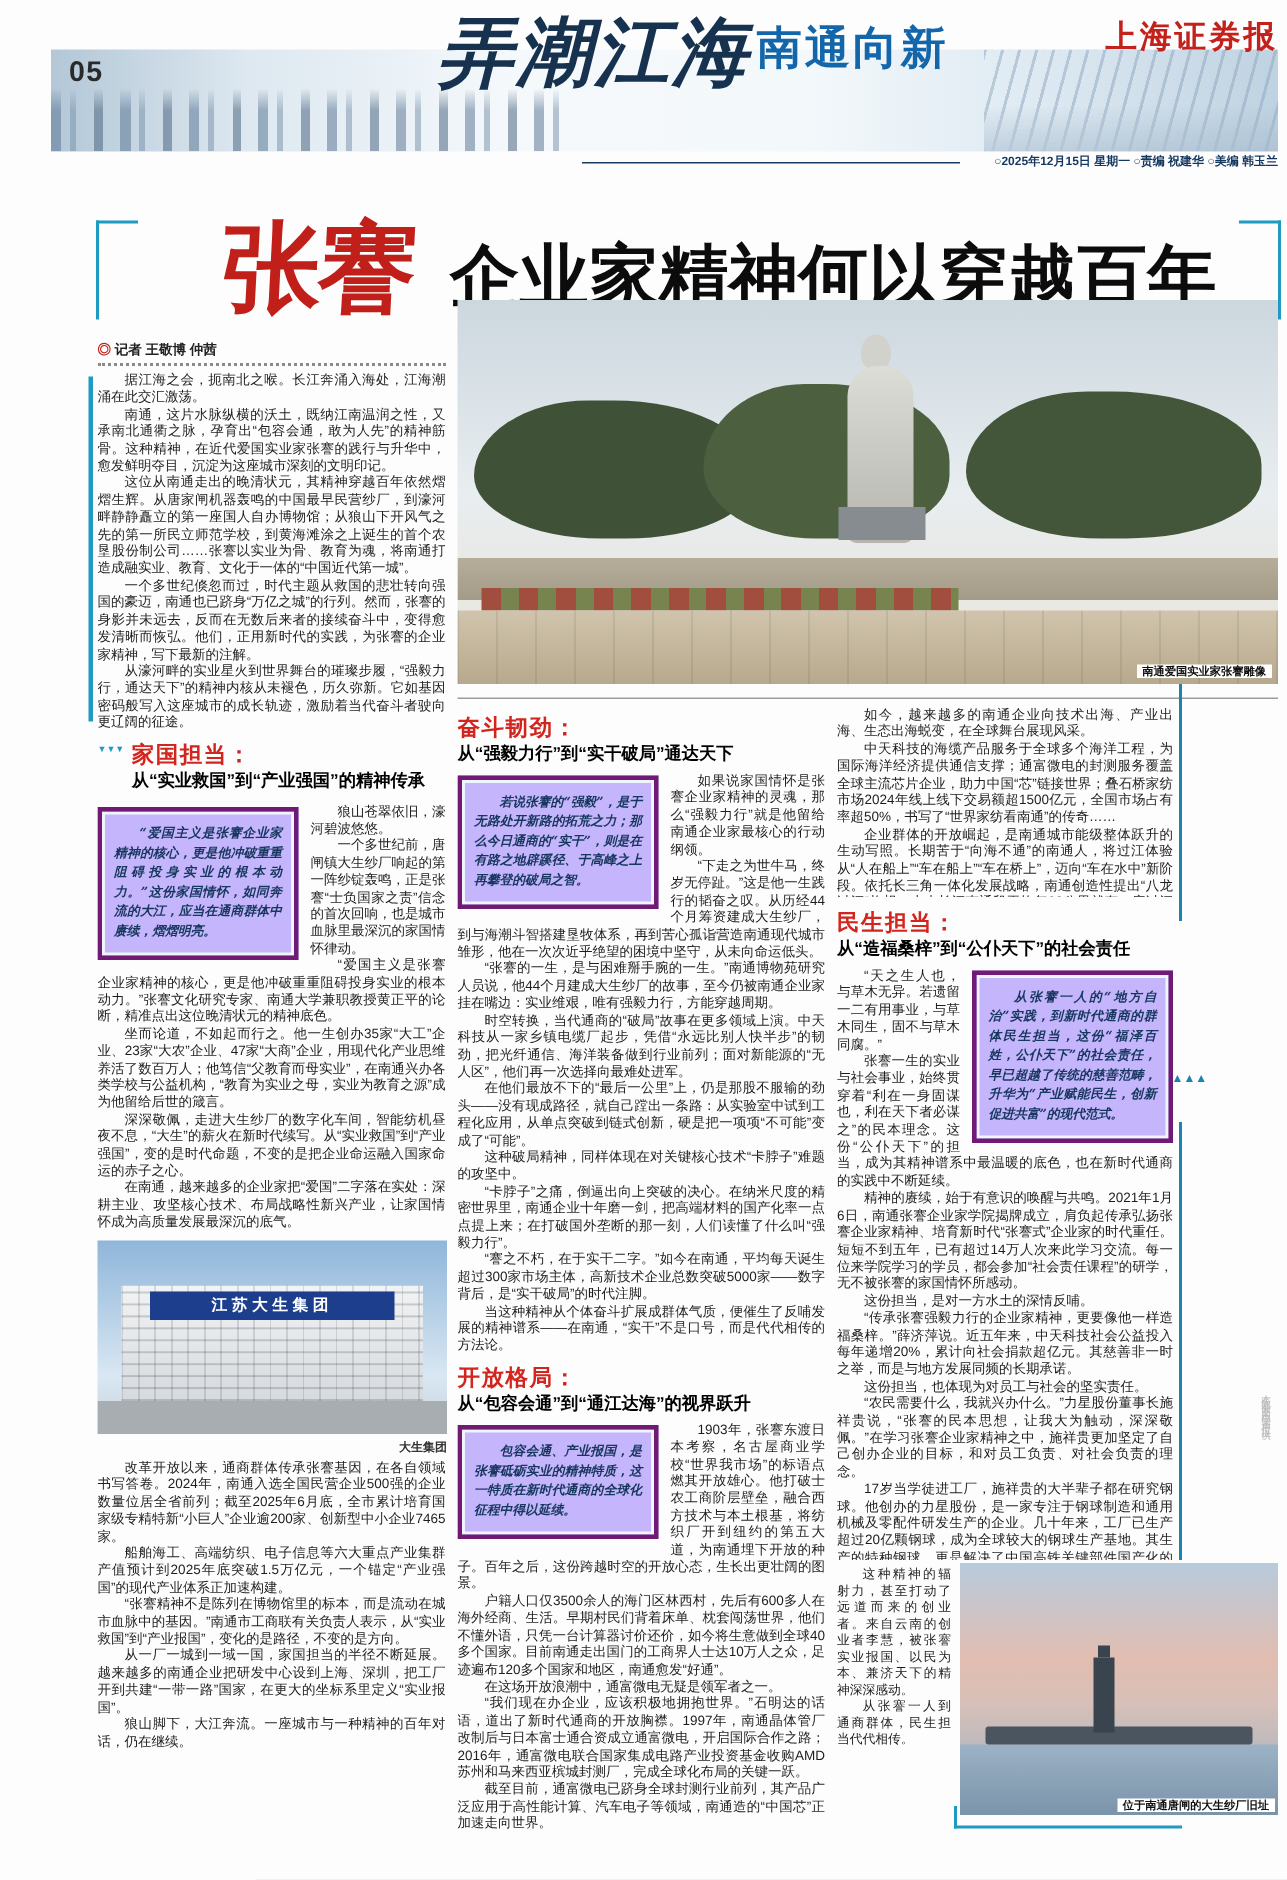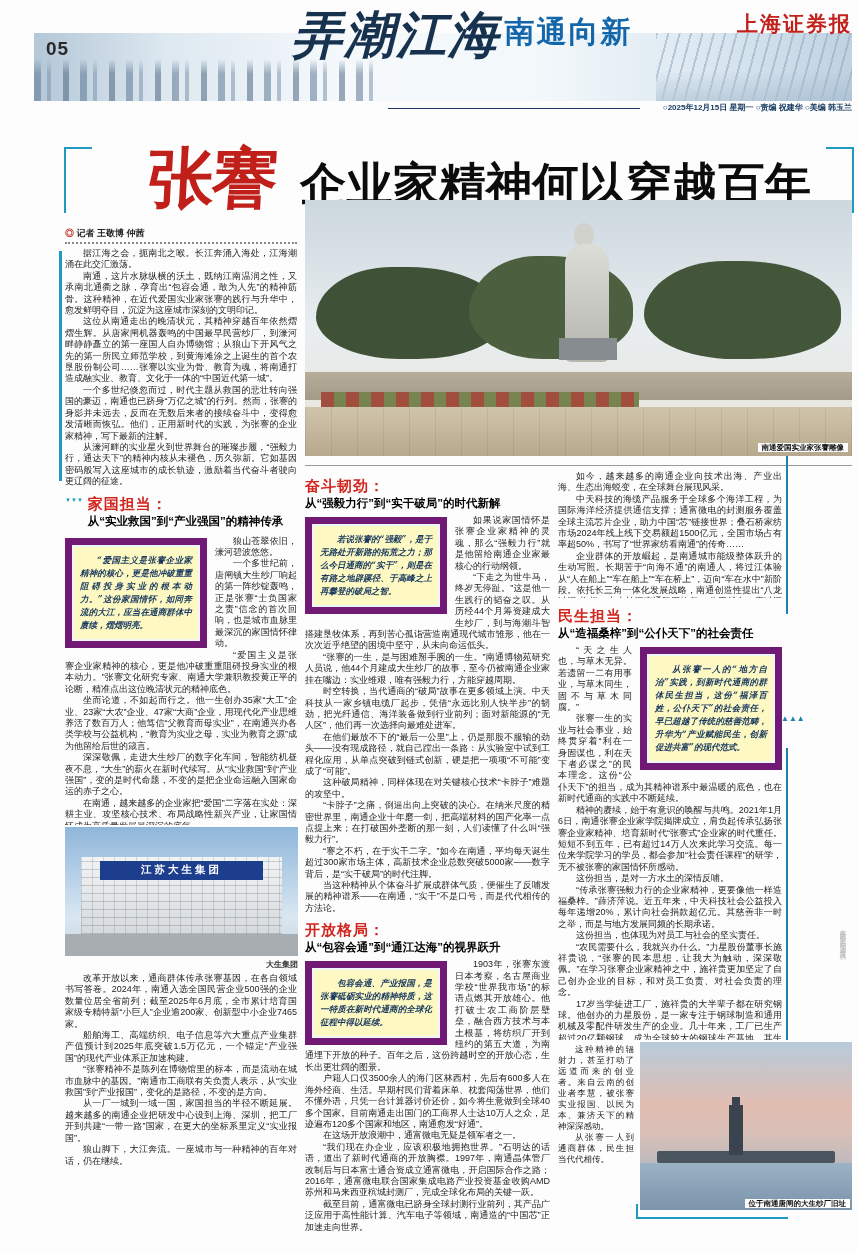--- a/index.html
+++ b/index.html
@@ -43,21 +43,21 @@
   .col3c{left:558px;top:1044px;width:76px;height:206px;}
   .col3c p{font-size:8.5px;line-height:11px;}
   .lead-rule{position:absolute;left:59px;top:251px;width:3px;height:230px;background:#1f9ac2;}
   
   .sec-head{margin:7px 0 3px;}
   .sec-head.flex{display:flex;gap:5px;align-items:flex-start;}
   .tris{display:flex;flex-direction:column;font-size:6px;line-height:7px;color:#1f9ac2;padding-top:2px;}
   .sec-title{font-size:15px;font-weight:bold;color:#d2251e;letter-spacing:1px;line-height:16px;}
   .sec-sub{font-size:11.5px;font-weight:bold;color:#000;margin:2px 0 5px;line-height:13px;text-indent:0 !important;}
   
-  .qbox{float:left;width:112px;margin:2px 8px 4px 0;border:7px solid #701a75;background:#fef9c3;
+  .qbox{float:left;width:112px;margin:2px 8px 4px 0;border:3px solid #701a75;background:#c4b5fd;
         box-shadow:inset 0 0 0 2px #eef6fb;padding:9px 8px;}
   .qbox.right{float:right;margin:2px 0 4px 8px;}
   .qbox p{font-family:"DejaVu Serif",serif;font-style:italic;font-weight:bold;
           font-size:8.5px;line-height:13px;color:#17375e;text-indent:2em;text-align:justify;}
   
   .photo{position:absolute;overflow:hidden;}
   .cap-label{position:absolute;background:#ffffff;color:#111;font-size:7.5px;line-height:9px;
              padding:0 4px;font-weight:bold;}
   .ph-statue{left:305px;top:200px;width:547px;height:256px;background:linear-gradient(180deg,#ccd7de 0%,#e8edf0 50%,#e9e4d8 100%);}
   .tree{position:absolute;background:#46583c;border-radius:45% 55% 50% 50%/60% 55% 45% 50%;}
@@ -179,21 +179,21 @@
         <p>船舶海工、高端纺织、电子信息等六大重点产业集群产值预计到2025年底突破1.5万亿元，一个锚定“产业强国”的现代产业体系正加速构建。</p>
         <p>“张謇精神不是陈列在博物馆里的标本，而是流动在城市血脉中的基因。”南通市工商联有关负责人表示，从“实业救国”到“产业报国”，变化的是路径，不变的是方向。</p>
         <p>从一厂一城到一域一国，家国担当的半径不断延展。越来越多的南通企业把研发中心设到上海、深圳，把工厂开到共建“一带一路”国家，在更大的坐标系里定义“实业报国”。</p>
         <p>狼山脚下，大江奔流。一座城市与一种精神的百年对话，仍在继续。</p>
       </div>
   </div>
 
   <div class="col col2">
     <div class="sec-head">
       <span class="sec-title">奋斗韧劲：</span>
-      <div class="sec-sub">从“强毅力行”到“实干破局”的时代新解</div>
+      <div class="sec-sub">从“强毅力行”到“实干破局”通达天下</div>
     </div>
     <div class="qbox">
       <p>若说张謇的“强毅”，是于无路处开新路的拓荒之力；那么今日通商的“实干”，则是在有路之地辟蹊径、于高峰之上再攀登的破局之智。</p>
     </div>
     <div>
         <p>如果说家国情怀是张謇企业家精神的灵魂，那么“强毅力行”就是他留给南通企业家最核心的行动纲领。</p>
         <p>“下走之为世牛马，终岁无停趾。”这是他一生践行的韬奋之叹。从历经44个月筹资建成大生纱厂，到与海潮斗智搭建垦牧体系，再到苦心孤诣营造南通现代城市雏形，他在一次次近乎绝望的困境中坚守，从未向命运低头。</p>
         <p>“张謇的一生，是与困难掰手腕的一生。”南通博物苑研究人员说，他44个月建成大生纱厂的故事，至今仍被南通企业家挂在嘴边：实业维艰，唯有强毅力行，方能穿越周期。</p>
         <p>时空转换，当代通商的“破局”故事在更多领域上演。中天科技从一家乡镇电缆厂起步，凭借“永远比别人快半步”的韧劲，把光纤通信、海洋装备做到行业前列；面对新能源的“无人区”，他们再一次选择向最难处进军。</p>
         <p>在他们最放不下的“最后一公里”上，仍是那股不服输的劲头——没有现成路径，就自己蹚出一条路：从实验室中试到工程化应用，从单点突破到链式创新，硬是把一项项“不可能”变成了“可能”。</p>

